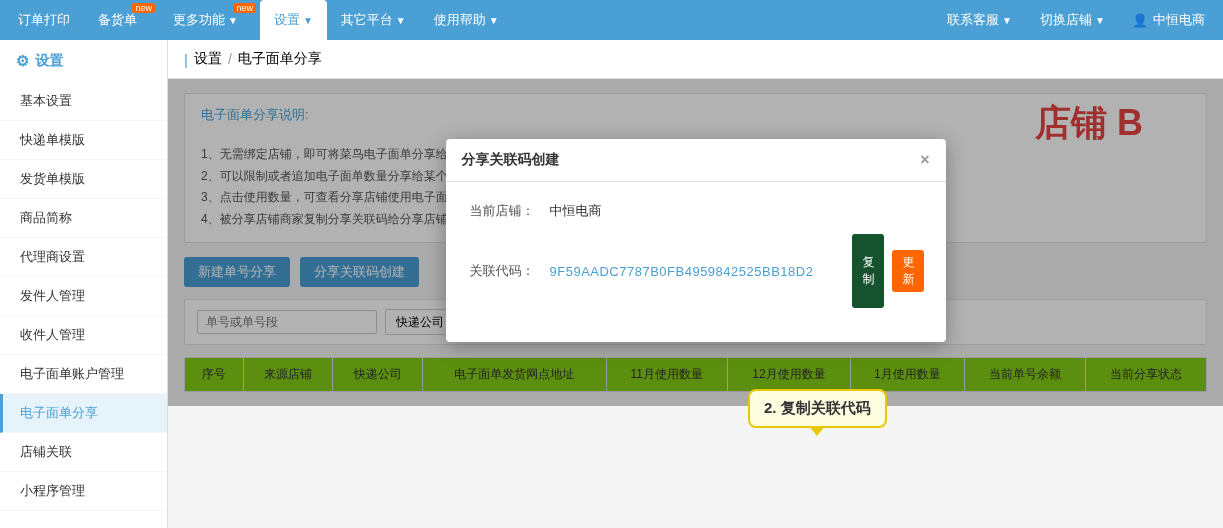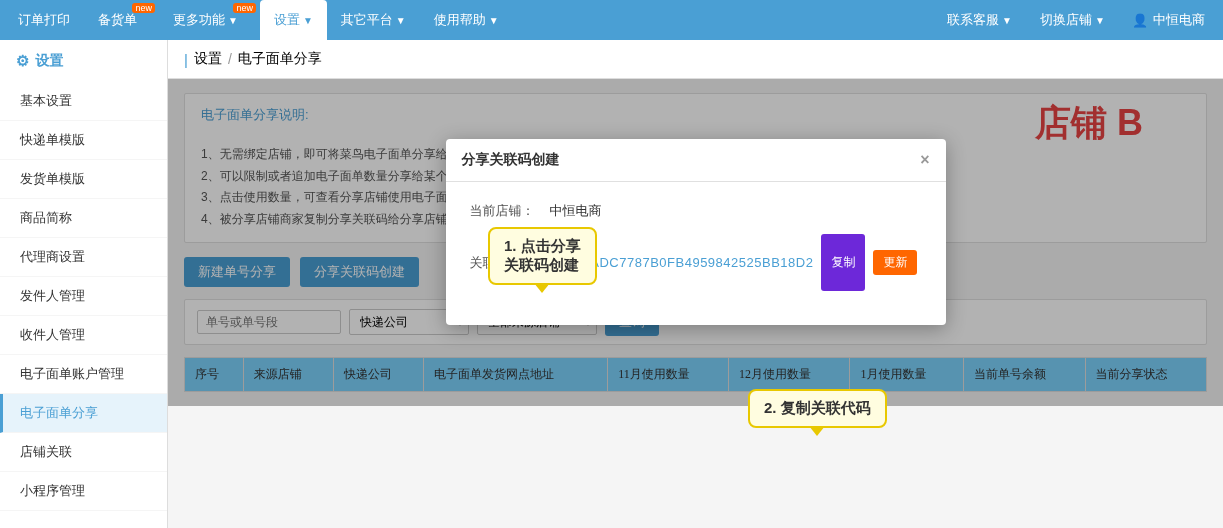--- a/index.html
+++ b/index.html
@@ -174,48 +174,47 @@
       border-radius: 2px;
       font-size: 12px;
       min-width: 120px;
       background: #fff;
     }
     .filter-input {
       padding: 4px 8px;
       border: 1px solid #ccc;
       border-radius: 2px;
       font-size: 12px;
-      width: 144px;
+      width: 180px;
       color: #000000;
     }
     .btn-query {
       background: #4a9fd4;
       color: #fff;
       border: none;
       border-radius: 3px;
       padding: 5px 14px;
       cursor: pointer;
       font-size: 13px;
     }
 
     
     .data-table {
       width: 100%;
       border-collapse: collapse;
       background: #fff;
       font-size: 12px;
     }
     .data-table th {
-      background: #7dd3fc;
+      background: #84cc16;
       padding: 8px 10px;
       border: 1px solid #e0e0e0;
-      text-align: left;
+      text-align: center;
       color: #333;
       font-weight: normal;
-      font-family: Liberation Serif, serif;
     }
 
     
     .modal-overlay {
       position: absolute;
       top: 0; left: 0; right: 0; bottom: 0;
       background: rgba(0,0,0,0.3);
       display: flex;
       align-items: flex-start;
       justify-content: center;
@@ -266,27 +265,28 @@
       display: flex;
       align-items: center;
       gap: 8px;
     }
     .code-text {
       color: #4a9fd4;
       font-size: 13px;
       letter-spacing: 0.5px;
     }
     .btn-copy {
-      background: #6d28d9;
+      background: #14532d;
       color: #fff;
       border: none;
       border-radius: 3px;
       padding: 20px 10px;
       cursor: pointer;
       font-size: 12px;
+      margin-left: 31px;
     }
     .btn-refresh {
       background: #f60;
       color: #fff;
       border: none;
       border-radius: 3px;
       padding: 4px 10px;
       cursor: pointer;
       font-size: 12px;
     }
@@ -481,23 +481,20 @@
               <div class="code-row">
                 <span class="code-text">9F59AADC7787B0FB4959842525BB18D2</span>
                 <button class="btn-copy">复制</button>
                 <button class="btn-refresh">更新</button>
               </div>
             </div>
           </div>
         </div>
       </div>
 
-      <div class="callout callout1">
-        1. 点击分享<br>关联码创建
-      </div>
 
       <div class="callout callout2">
         2. 复制关联代码
       </div>
 
     </div>
   </div>
 </div>
 
 </body></html>

